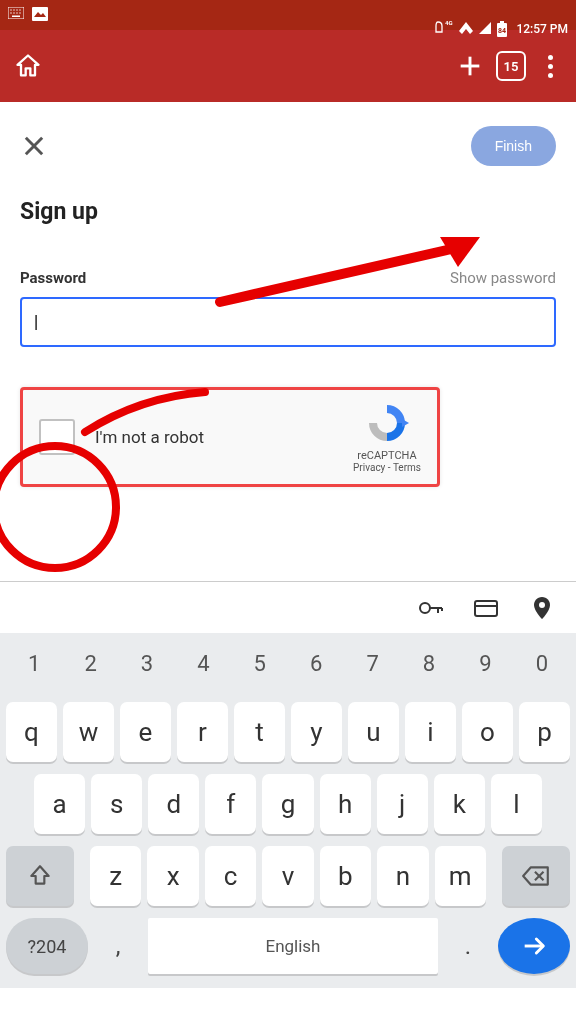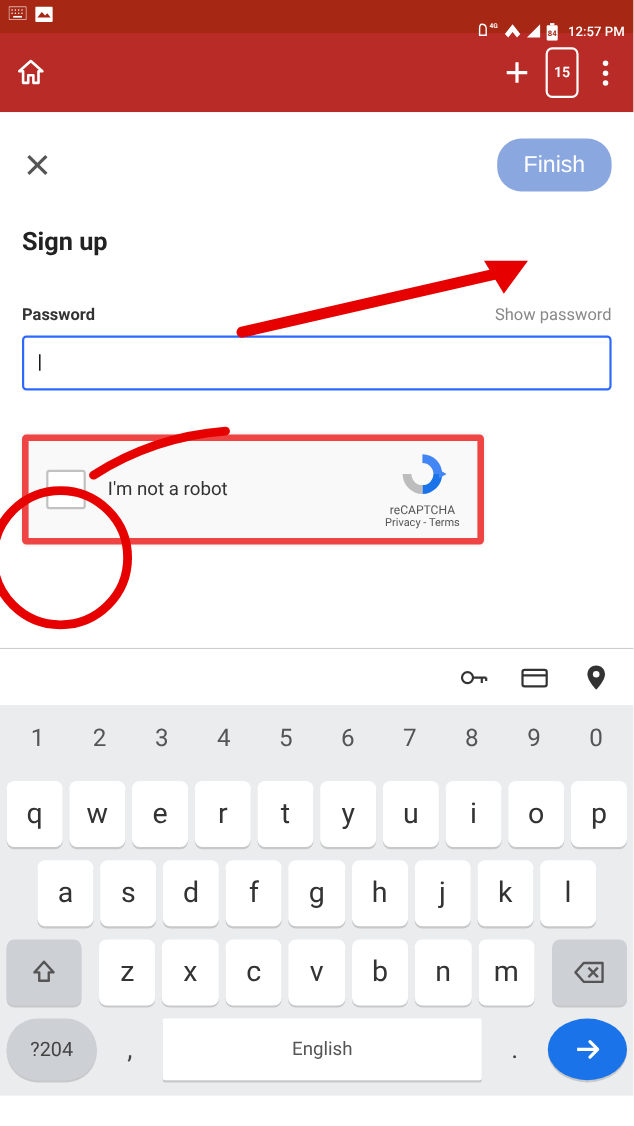--- a/index.html
+++ b/index.html
@@ -10,38 +10,38 @@
     .status-right { display: flex; gap: 4px; align-items: center; margin-top: 28px; }
     .status-right span { font-size: 12px; }
     .time { font-weight: 500; font-size: 14px; margin-left: 4px; }
     
     .browser-bar { background: #b92b27; height: 72px; display: flex; align-items: center; padding: 0 14px; gap: 12px; }
     .home-icon { width: 28px; height: 28px; }
     .url-pill { flex: 0 1 auto; background: rgba(255,255,255,0.15); border-radius: 24px; height: 44px; display: flex; align-items: center; padding: 0 20px; gap: 12px; color: #fff; font-size: 18px; width: 280px; }
     .tune-icon { width: 18px; height: 18px; }
     .spacer { flex: 1; }
     .plus-icon { width: 28px; height: 28px; color: #fff; }
-    .tab-count { width: 30px; height: 46px; border: 2px solid #fff; border-radius: 6px; display: flex; align-items: center; justify-content: center; color: #fff; font-size: 13px; font-weight: 600; }
+    .tab-count { width: 30px; height: 30px; border: 2px solid #fff; border-radius: 6px; display: flex; align-items: center; justify-content: center; color: #fff; font-size: 13px; font-weight: 600; }
     .menu-dots { width: 24px; height: 24px; color: #fff; display: flex; flex-direction: column; justify-content: center; align-items: center; gap: 4px; }
     .menu-dots span { width: 5px; height: 5px; background: #fff; border-radius: 50%; }
     
     .page-content { background: #fff; padding: 24px 20px; position: relative; }
     .top-row { display: flex; justify-content: space-between; align-items: center; margin-bottom: 32px; }
     .close-x { width: 28px; height: 28px; }
-    .finish-btn { background: #8aa7e0; color: #fff; border: none; border-radius: 22px; padding: 12px 24px; font-size: 21px; font-weight: 500; }
+    .finish-btn { background: #8aa7e0; color: #fff; border: none; border-radius: 22px; padding: 12px 24px; font-size: 14px; font-weight: 500; }
     
     .signup-title { font-size: 23px; font-weight: 700; color: #222; margin-bottom: 44px; }
     
     .field-row { display: flex; justify-content: space-between; align-items: baseline; margin-bottom: 10px; }
     .field-label { font-size: 15px; font-weight: 700; color: #333; }
     .show-pw { font-size: 15px; color: #888; }
     
     .password-input { width: 100%; height: 50px; border: 2px solid #2e69ff; border-radius: 4px; padding: 0 12px; font-size: 16px; outline: none; }
     
-    .recaptcha-box { margin-top: 40px; width: 420px; height: 100px; border: 6px solid #ef4444; background: #f9f9f9; border-radius: 4px; display: flex; align-items: center; padding: 0 16px; box-shadow: 0 0 4px rgba(0,0,0,0.1); }
+    .recaptcha-box { margin-top: 40px; width: 420px; height: 100px; border: 3px solid #ef4444; background: #f9f9f9; border-radius: 4px; display: flex; align-items: center; padding: 0 16px; box-shadow: 0 0 4px rgba(0,0,0,0.1); }
     .recaptcha-check { width: 36px; height: 36px; border: 2px solid #c1c1c1; border-radius: 3px; background: #fff; margin-right: 20px; }
     .recaptcha-label { font-size: 17px; color: #333; flex: 1; }
     .recaptcha-right { text-align: center; }
     .recaptcha-logo { width: 44px; height: 44px; margin: 0 auto 4px; }
     .recaptcha-name { font-size: 11px; color: #555; }
     .recaptcha-links { font-size: 10px; color: #555; }
     
     .annotation-circle { position: absolute; top: 340px; left: -10px; width: 130px; height: 130px; border: 8px solid #e60000; border-radius: 50%; pointer-events: none; }
     .annotation-line { position: absolute; top: 285px; left: 80px; width: 130px; height: 50px; pointer-events: none; }
     .annotation-arrow { position: absolute; top: 130px; left: 210px; width: 280px; height: 80px; pointer-events: none; }

